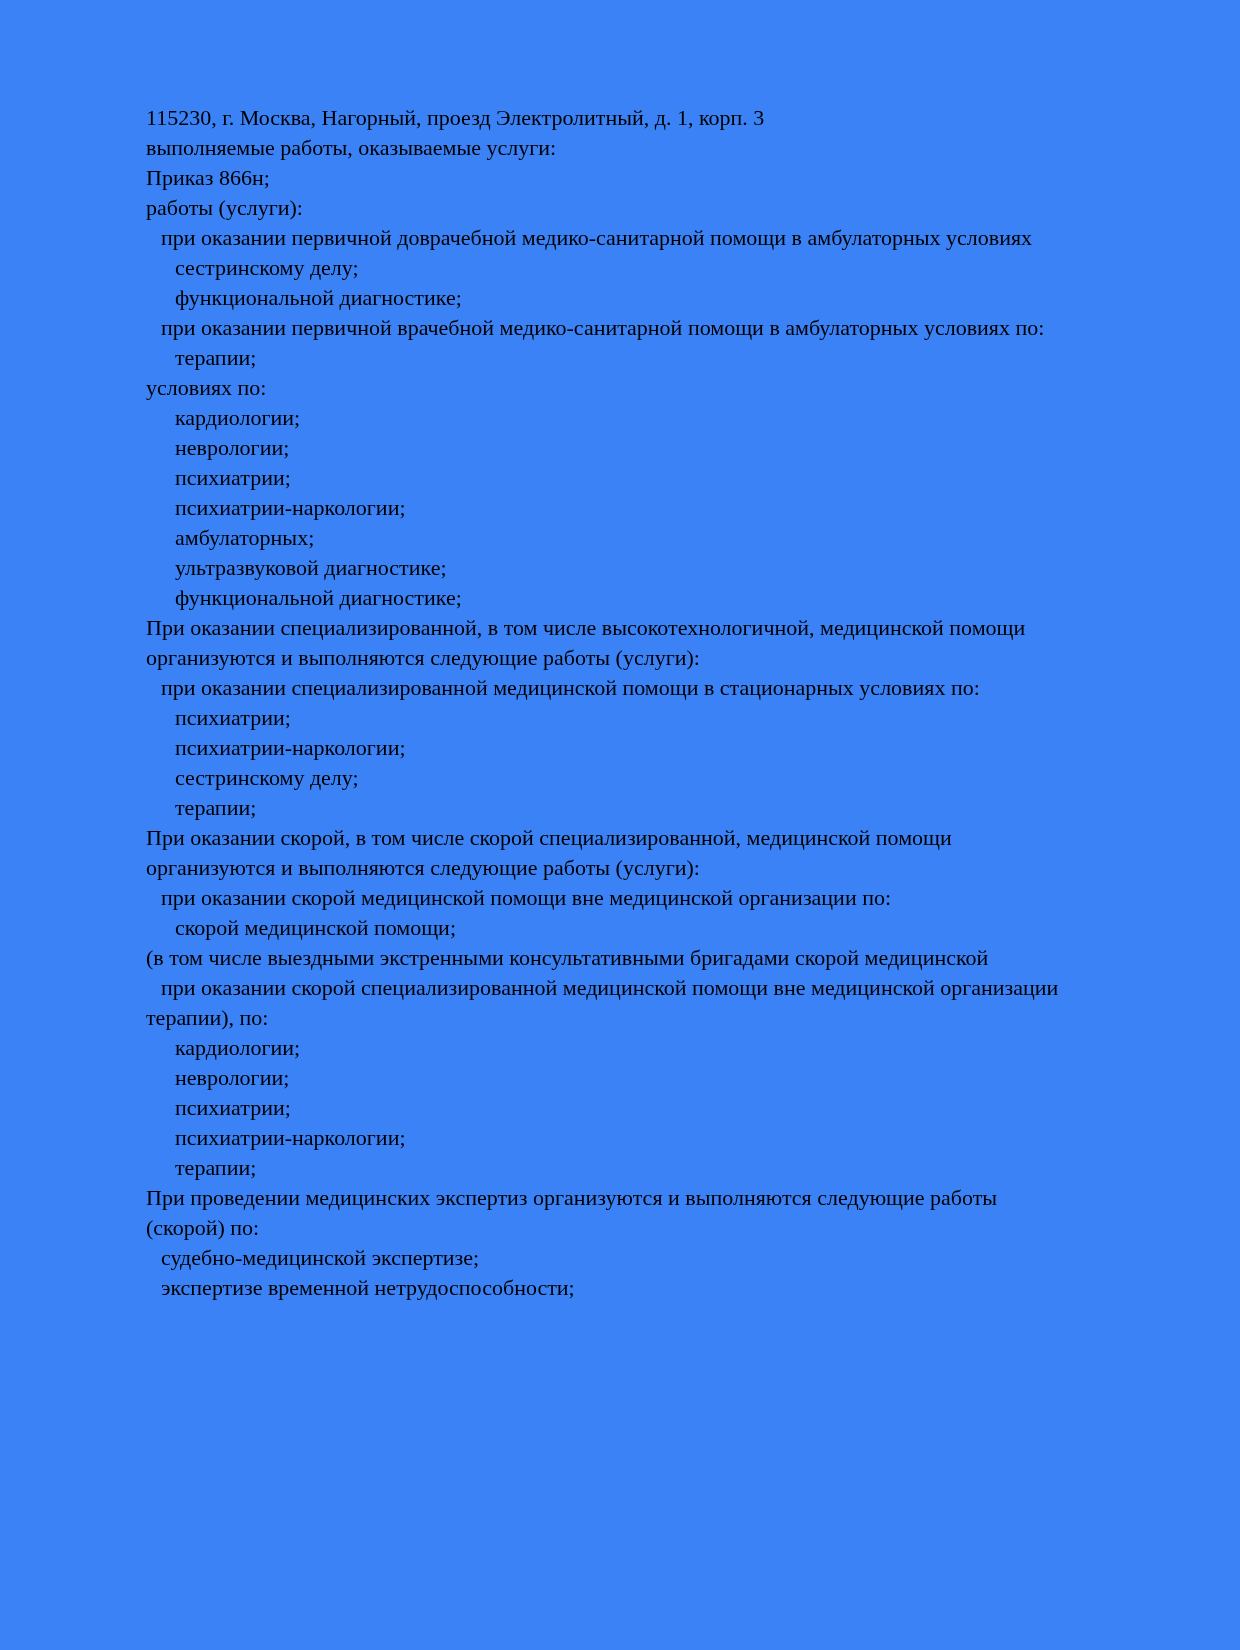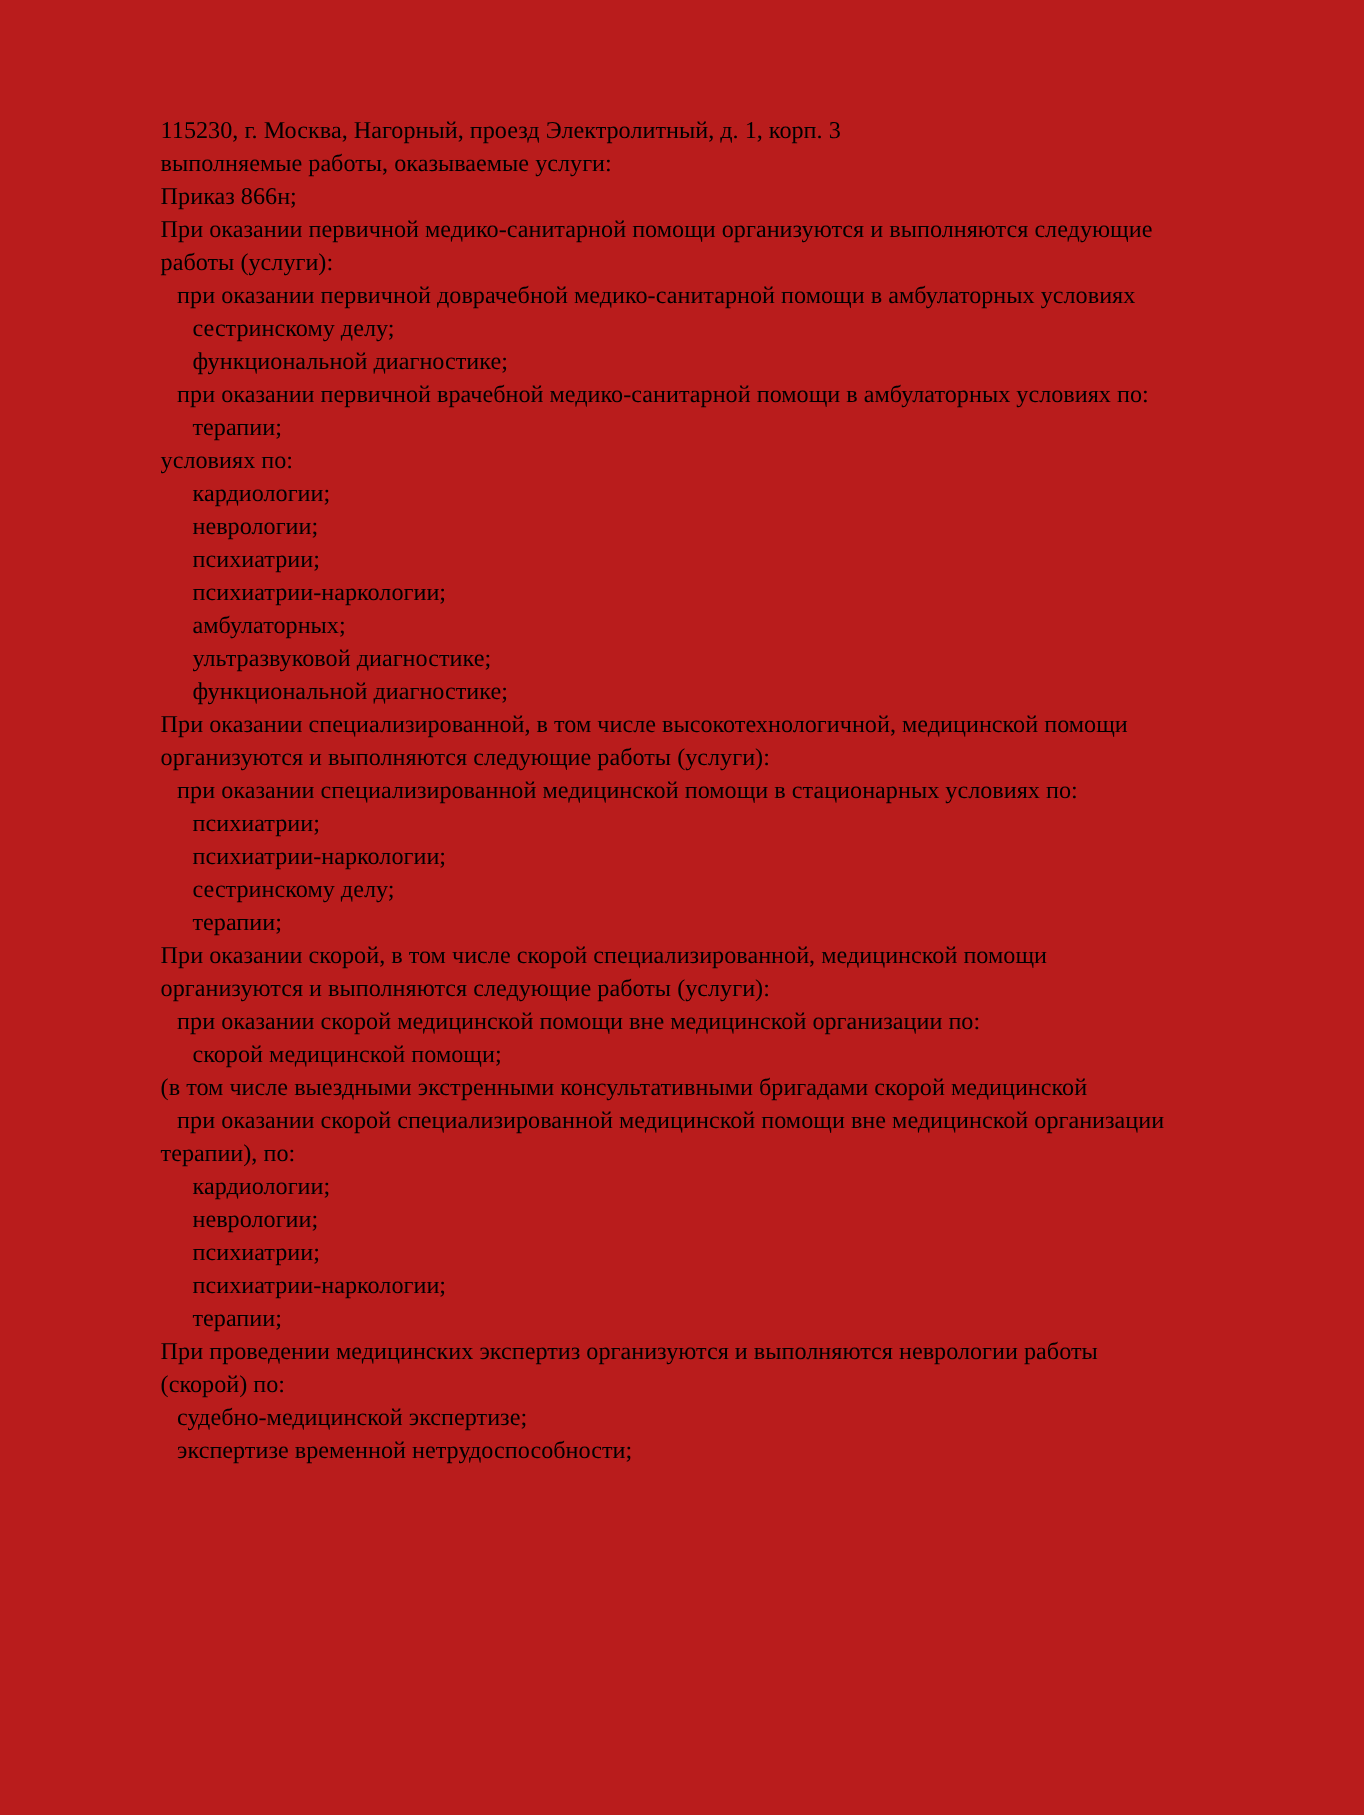--- a/index.html
+++ b/index.html
@@ -4,21 +4,21 @@
 <style>
   html, body {
     margin: 0;
     padding: 0;
     background: #ffffff;
   }
   .page {
     position: relative;
     width: 1240px;
     height: 1650px;
-    background: #b91c1c;
+    background: #3b82f6;
     overflow: hidden;
   }
   .doc-text {
     position: absolute;
     left: 146px;
     top: 103px;
     width: 1060px;
     font-family: "Liberation Serif", "DejaVu Serif", serif;
     font-size: 22px;
     line-height: 30px;
@@ -33,21 +33,20 @@
   .indent-2 { padding-left: 29px; }
 </style>
 </head>
 <body>
 
 <div class="page">
   <div class="doc-text" id="doc-text" style="color: rgb(0, 0, 0);">
       <div class="doc-line indent-0">115230, г. Москва, Нагорный, проезд Электролитный, д. 1, корп. 3</div>
       <div class="doc-line indent-0">выполняемые работы, оказываемые услуги:</div>
       <div class="doc-line indent-0">Приказ 866н;</div>
-      <div class="doc-line indent-0">При оказании первичной медико-санитарной помощи организуются и выполняются следующие</div>
       <div class="doc-line indent-0">работы (услуги):</div>
       <div class="doc-line indent-1">при оказании первичной доврачебной медико-санитарной помощи в амбулаторных условиях</div>
       <div class="doc-line indent-2">сестринскому делу;</div>
       <div class="doc-line indent-2">функциональной диагностике;</div>
       <div class="doc-line indent-1">при оказании первичной врачебной медико-санитарной помощи в амбулаторных условиях по:</div>
       <div class="doc-line indent-2">терапии;</div>
       <div class="doc-line indent-0">условиях по:</div>
       <div class="doc-line indent-2">кардиологии;</div>
       <div class="doc-line indent-2">неврологии;</div>
       <div class="doc-line indent-2">психиатрии;</div>
@@ -67,18 +66,18 @@
       <div class="doc-line indent-1">при оказании скорой медицинской помощи вне медицинской организации по:</div>
       <div class="doc-line indent-2">скорой медицинской помощи;</div>
       <div class="doc-line indent-0">(в том числе выездными экстренными консультативными бригадами скорой медицинской</div>
       <div class="doc-line indent-1">при оказании скорой специализированной медицинской помощи вне медицинской организации</div>
       <div class="doc-line indent-0">терапии), по:</div>
       <div class="doc-line indent-2">кардиологии;</div>
       <div class="doc-line indent-2">неврологии;</div>
       <div class="doc-line indent-2">психиатрии;</div>
       <div class="doc-line indent-2">психиатрии-наркологии;</div>
       <div class="doc-line indent-2">терапии;</div>
-      <div class="doc-line indent-0">При проведении медицинских экспертиз организуются и выполняются неврологии работы</div>
+      <div class="doc-line indent-0">При проведении медицинских экспертиз организуются и выполняются следующие работы</div>
       <div class="doc-line indent-0">(скорой) по:</div>
       <div class="doc-line indent-1">судебно-медицинской экспертизе;</div>
       <div class="doc-line indent-1">экспертизе временной нетрудоспособности;</div>
     </div>
 </div>
 
 </body></html>

